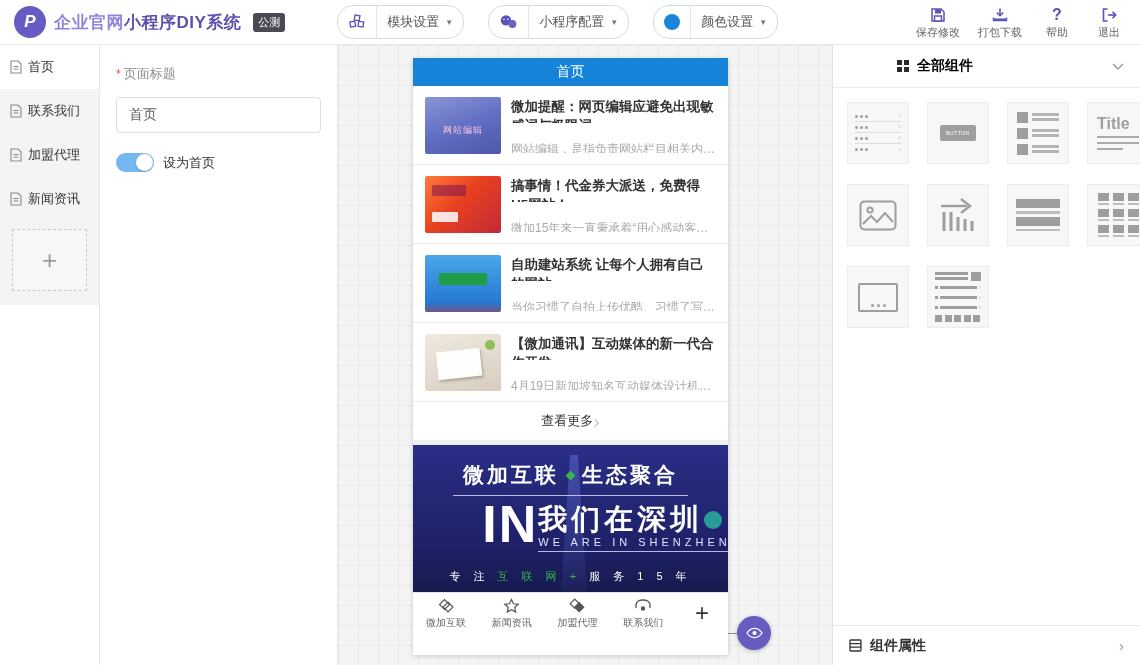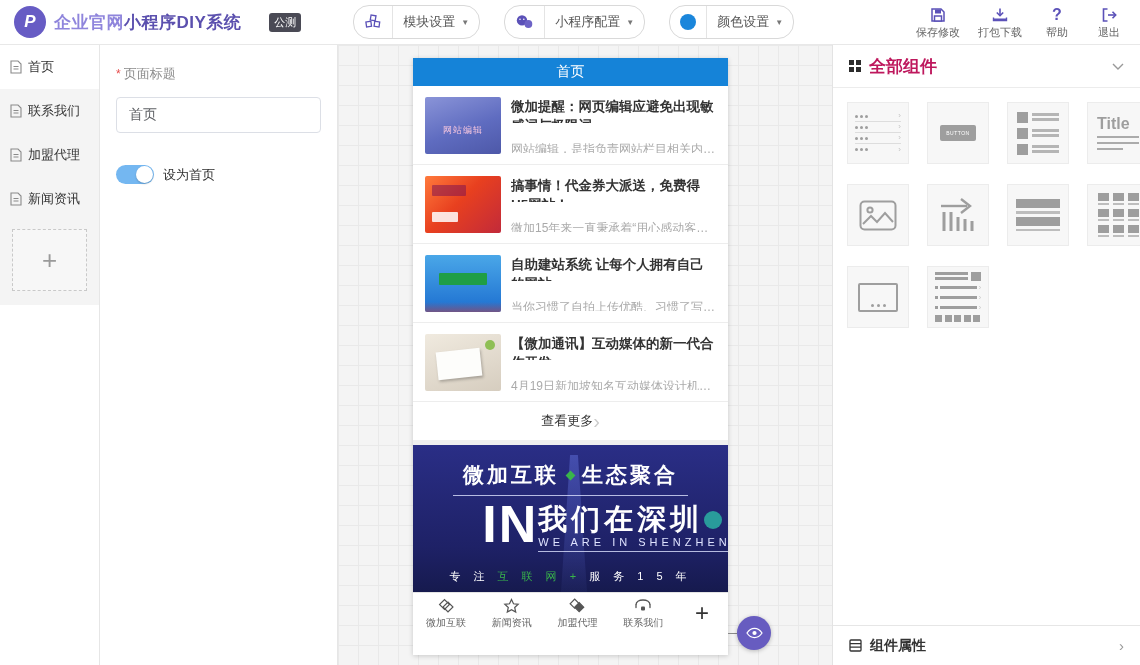--- a/index.html
+++ b/index.html
@@ -8,21 +8,21 @@
 
   
   .topbar{position:absolute;left:0;top:0;width:1140px;height:45px;background:#fff;
     border-bottom:1px solid #e8e8e8;display:flex;align-items:center;padding:0 14px;z-index:30;}
   .brand{display:flex;align-items:center;gap:8px;}
   .logo{width:32px;height:32px;border-radius:50%;background:#675cc4;color:#fff;display:flex;
     align-items:center;justify-content:center;font-weight:bold;font-size:17px;font-style:italic;}
   .brand-title{font-size:17px;font-weight:bold;letter-spacing:.5px;}
   .t-light{color:#8f85dc;}
   .t-dark{color:#5b50ae;}
-  .beta-badge{background:#4a4a55;color:#fff;font-size:11px;padding:2px 5px;border-radius:3px;margin-left:20px;}
+  .beta-badge{background:#4a4a55;color:#fff;font-size:11px;padding:2px 5px;border-radius:3px;margin-left:4px;}
 
   .top-center{display:flex;gap:24px;margin-left:52px;align-items:center;}
   .dropdown{height:34px;border:1px solid #d9d9d9;border-radius:16px;background:#fff;display:flex;align-items:center;cursor:pointer;}
   .dd-ico{padding:0 10px;display:flex;align-items:center;border-right:1px solid #e4e4e4;height:100%;}
   .dd-label{padding:0 10px;font-size:13px;color:#555;display:flex;align-items:center;gap:6px;}
   .caret{font-size:8px;color:#777;}
   .color-dot{width:16px;height:16px;border-radius:50%;background:#1a86db;}
 
   .top-right{margin-left:auto;display:flex;gap:18px;align-items:flex-start;padding-top:2px;}
   .tool{display:flex;flex-direction:column;align-items:center;gap:2px;cursor:pointer;min-width:34px;}
@@ -38,21 +38,21 @@
   .doc-ico{flex:none;display:flex;}
   .add-page{margin:8px 12px 0 12px;height:62px;border:1px dashed #c9c9c9;display:flex;align-items:center;
     justify-content:center;font-size:26px;color:#9a9a9a;cursor:pointer;font-weight:300;background:#f7f7f7;}
 
   
   .settings{position:absolute;left:100px;top:45px;width:238px;height:620px;background:#fff;border-right:1px solid #e6e6e6;z-index:20;padding:20px 16px;}
   .field-label{font-size:13px;color:#8c8c8c;}
   .req{color:#e64c4c;margin-right:3px;font-size:12px;}
   .text-input{margin-top:14px;width:100%;height:36px;border:1px solid #dcdfe6;border-radius:4px;
     padding:0 12px;font-size:14px;color:#606266;outline:none;background:#fff;font-family:inherit;}
-  .toggle-row{margin-top:32px;display:flex;align-items:center;gap:9px;}
+  .toggle-row{margin-top:20px;display:flex;align-items:center;gap:9px;}
   .toggle{width:38px;height:19px;border-radius:10px;background:#74b7f1;position:relative;cursor:pointer;flex:none;}
   .toggle .knob{position:absolute;right:1px;top:1px;width:17px;height:17px;border-radius:50%;background:#fff;box-shadow:0 1px 2px rgba(0,0,0,.2);}
   .toggle-label{font-size:13px;color:#2f2f2f;}
 
   
   .workspace{position:absolute;left:338px;top:45px;width:494px;height:620px;background-color:#f4f4f4;
     background-image:linear-gradient(#e9e9e9 1px,transparent 1px),linear-gradient(90deg,#e9e9e9 1px,transparent 1px);
     background-size:20px 20px;z-index:10;}
 
   
@@ -109,21 +109,21 @@
   .tab-add{width:52px;display:flex;align-items:center;justify-content:center;font-size:24px;color:#333;font-weight:300;cursor:pointer;}
 
   
   .eye-line{position:absolute;left:390px;top:588px;width:9px;height:1px;background:#8a8a8a;}
   .eye-btn{position:absolute;left:399px;top:571px;width:34px;height:34px;border-radius:50%;background:#675cc0;
     display:flex;align-items:center;justify-content:center;cursor:pointer;box-shadow:0 1px 4px rgba(0,0,0,.25);}
 
   
   .components{position:absolute;left:832px;top:45px;width:308px;height:620px;background:#fff;border-left:1px solid #e3e3e3;z-index:20;}
   .comp-head{height:43px;display:flex;align-items:center;justify-content:space-between;padding:0 16px;border-bottom:1px solid #ececec;}
-  .comp-head-left{display:flex;align-items:center;gap:8px;font-size:17px;font-weight:bold;color:#be185d;}
+  .comp-head-left{display:flex;align-items:center;gap:8px;font-size:14px;font-weight:bold;color:#000000;margin-left:48px;}
   .grid-ico{display:grid;grid-template-columns:5px 5px;grid-template-rows:5px 5px;gap:2px;}
   .grid-ico span{background:#2b2b2b;}
   .comp-grid{padding:14px;display:grid;grid-template-columns:repeat(4,62px);column-gap:18px;row-gap:20px;}
   .card{width:62px;height:62px;background:#f7f7f7;border:1px solid #ececec;display:flex;align-items:center;justify-content:center;cursor:pointer;overflow:hidden;}
 
   .c-rows{display:flex;flex-direction:column;width:46px;}
   .c-rows .r{display:flex;align-items:center;height:11px;border-bottom:1px solid #ddd;gap:2px;}
   .c-rows .r:last-child{border-bottom:none;}
   .c-rows .d{width:3px;height:3px;border-radius:50%;background:#9e9e9e;}
   .c-rows .sp{flex:1;}

